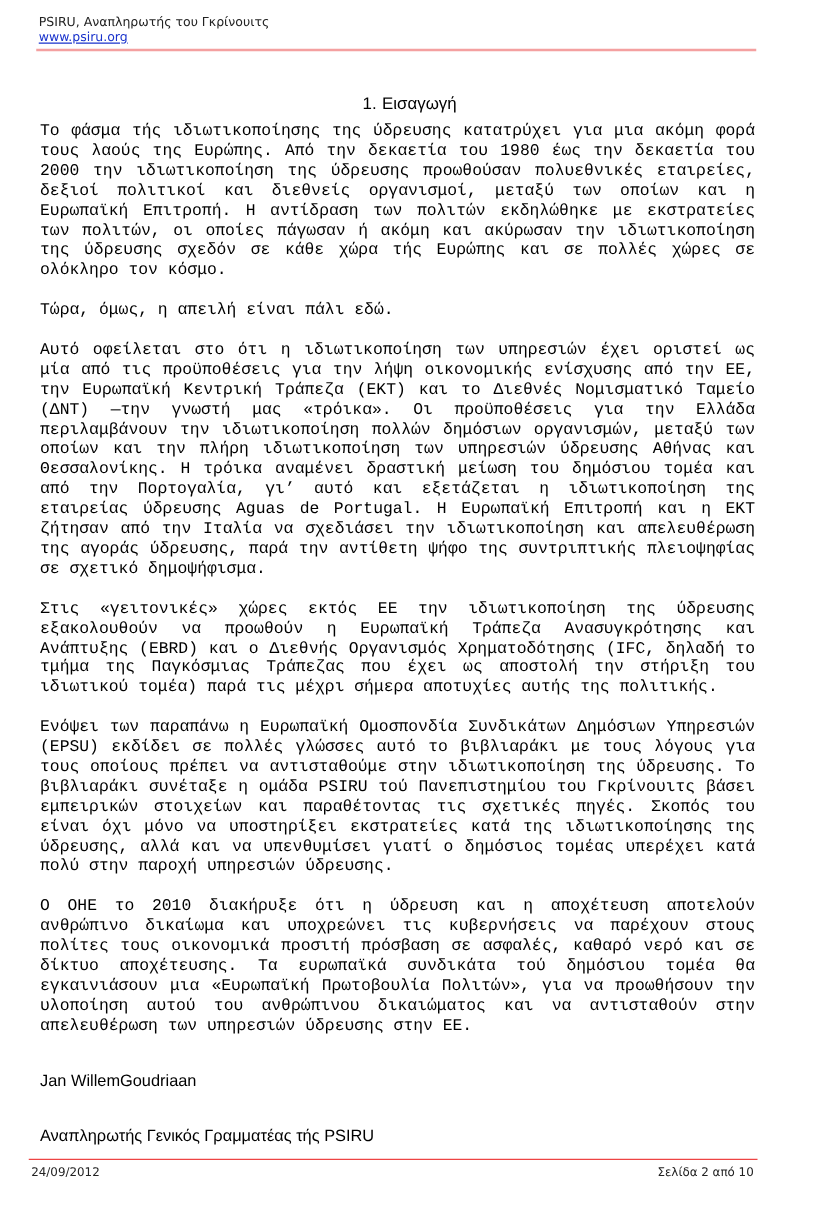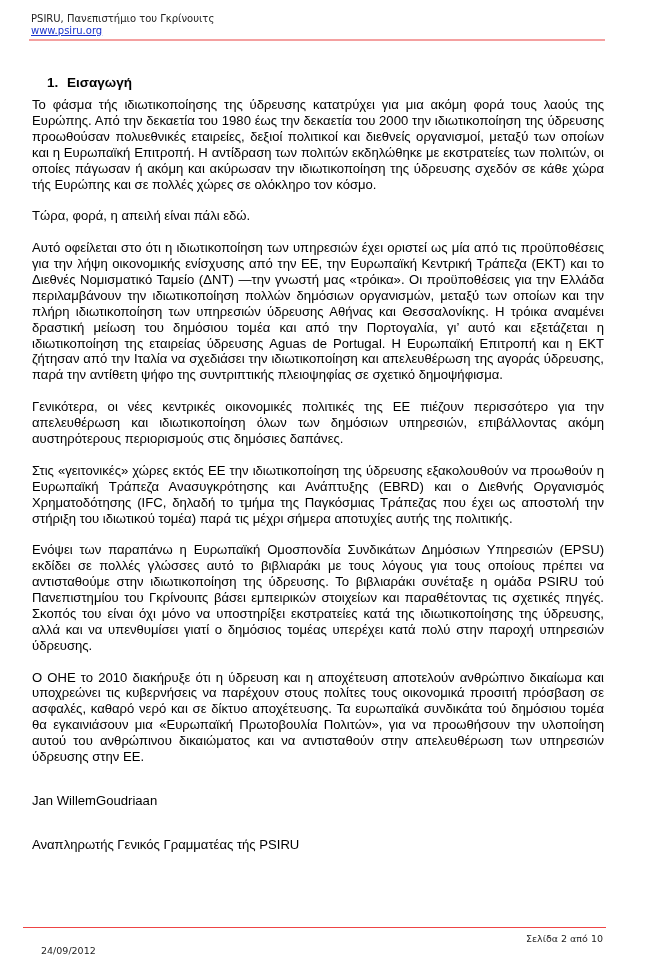--- a/index.html
+++ b/index.html
@@ -2,47 +2,46 @@
 <html><head>
   <meta charset="utf-8">
   <style>
     html, body { margin: 0; padding: 0; background: #ffffff; }
     body { width: 650px; height: 965px; position: relative; overflow: hidden; font-family: "Liberation Sans", sans-serif; color: #000; }
     .page-header { position: absolute; left: 31px; top: 13px; width: 575px; font-family: "DejaVu Sans", sans-serif; font-size: 10px; line-height: 12px; color: #222; }
     .page-header .org { display: block; }
     .page-header .url { display: block; color: #1a33cc; text-decoration: underline; }
     .header-rule { position: absolute; left: 29px; top: 39px; width: 576px; height: 2px; background: #f4a0a0; }
     .content { position: absolute; left: 32px; top: 74px; width: 572px; font-size: 13.1px; line-height: 15.9px; }
-    .section-title { font-weight: bold; font-size: 13.5px; margin: 0 0 6px 15px; line-height: 17px; }
+    .section-title { font-weight: normal; font-size: 13.5px; margin: 0 0 6px 15px; line-height: 17px; text-align: center; }
     .section-title .num { display: inline-block; width: 20px; }
-    p { margin: 0 0 15.9px 0; text-align: justify; }
+    p { margin: 0 0 15.9px 0; text-align: justify; font-family: Liberation Mono, monospace; }
     .signature { margin: 0; }
     .signature span { display: block; margin-top: 28px; }
     .footer-rule { position: absolute; left: 23px; top: 927px; width: 583px; height: 1px; background: #ee4444; }
     .footer { position: absolute; left: 25px; top: 933px; width: 578px; font-family: "DejaVu Sans", sans-serif; font-size: 9.5px; color: #222; }
-    .footer .date { position: absolute; left: 16px; top: 0; margin-top: 12px; }
+    .footer .date { position: absolute; left: 0; top: 0; }
     .footer .pagenum { position: absolute; right: 0; top: 0; }
   </style>
 </head>
 <body>
 
 <div class="page-header">
-  <span class="org">PSIRU, Πανεπιστήμιο του Γκρίνουιτς</span>
+  <span class="org">PSIRU, Αναπληρωτής του Γκρίνουιτς</span>
   <a class="url">www.psiru.org</a>
 </div>
 <div class="header-rule"></div>
 
 <div class="content">
   <h1 class="section-title">
     <span class="num">1.</span><span>Εισαγωγή</span>
   </h1>
   <p>Το φάσμα τής ιδιωτικοποίησης της ύδρευσης κατατρύχει για μια ακόμη φορά τους λαούς της Ευρώπης. Από την δεκαετία του 1980 έως την δεκαετία του 2000 την ιδιωτικοποίηση της ύδρευσης προωθούσαν πολυεθνικές εταιρείες, δεξιοί πολιτικοί και διεθνείς οργανισμοί, μεταξύ των οποίων και η Ευρωπαϊκή Επιτροπή. Η αντίδραση των πολιτών εκδηλώθηκε με εκστρατείες των πολιτών, οι οποίες πάγωσαν ή ακόμη και ακύρωσαν  την ιδιωτικοποίηση της ύδρευσης σχεδόν σε κάθε χώρα τής Ευρώπης και σε πολλές χώρες σε ολόκληρο τον κόσμο.</p>
-  <p>Τώρα, φορά, η απειλή είναι πάλι εδώ.</p>
+  <p>Τώρα, όμως, η απειλή είναι πάλι εδώ.</p>
   <p>Αυτό οφείλεται στο ότι η ιδιωτικοποίηση των υπηρεσιών έχει οριστεί ως μία από τις προϋποθέσεις για την λήψη οικονομικής ενίσχυσης από την ΕΕ, την Ευρωπαϊκή Κεντρική Τράπεζα (ΕΚΤ) και το Διεθνές Νομισματικό Ταμείο (ΔΝΤ) —την γνωστή μας «τρόικα». Οι προϋποθέσεις για την Ελλάδα περιλαμβάνουν την ιδιωτικοποίηση πολλών δημόσιων οργανισμών, μεταξύ των οποίων και την πλήρη ιδιωτικοποίηση των υπηρεσιών ύδρευσης Αθήνας και Θεσσαλονίκης. Η τρόικα αναμένει δραστική μείωση του δημόσιου τομέα και από την Πορτογαλία, γι’ αυτό και εξετάζεται η ιδιωτικοποίηση της εταιρείας ύδρευσης Aguas de Portugal. Η Ευρωπαϊκή Επιτροπή και η ΕΚΤ ζήτησαν από την Ιταλία να σχεδιάσει την ιδιωτικοποίηση και απελευθέρωση της αγοράς ύδρευσης, παρά την αντίθετη ψήφο της συντριπτικής πλειοψηφίας σε σχετικό δημοψήφισμα.</p>
-  <p>Γενικότερα, οι νέες κεντρικές οικονομικές πολιτικές της ΕΕ πιέζουν περισσότερο για την απελευθέρωση και ιδιωτικοποίηση όλων των δημόσιων υπηρεσιών, επιβάλλοντας ακόμη αυστηρότερους περιορισμούς στις δημόσιες δαπάνες.</p>
   <p>Στις «γειτονικές» χώρες εκτός ΕΕ την ιδιωτικοποίηση της ύδρευσης εξακολουθούν να προωθούν η Ευρωπαϊκή Τράπεζα Ανασυγκρότησης και Ανάπτυξης (EBRD) και ο Διεθνής Οργανισμός Χρηματοδότησης (IFC, δηλαδή το τμήμα της Παγκόσμιας Τράπεζας που έχει ως αποστολή την στήριξη του ιδιωτικού τομέα) παρά τις μέχρι σήμερα αποτυχίες αυτής της πολιτικής.</p>
   <p>Ενόψει των παραπάνω η Ευρωπαϊκή Ομοσπονδία Συνδικάτων Δημόσιων Υπηρεσιών (EPSU) εκδίδει σε πολλές γλώσσες αυτό το βιβλιαράκι με τους λόγους για τους οποίους πρέπει να αντισταθούμε στην ιδιωτικοποίηση της ύδρευσης. Το βιβλιαράκι συνέταξε η ομάδα PSIRU τού Πανεπιστημίου του Γκρίνουιτς βάσει εμπειρικών στοιχείων και παραθέτοντας τις σχετικές πηγές. Σκοπός του είναι όχι μόνο να υποστηρίξει εκστρατείες κατά της ιδιωτικοποίησης της ύδρευσης, αλλά και να υπενθυμίσει γιατί ο δημόσιος τομέας υπερέχει κατά πολύ στην παροχή υπηρεσιών ύδρευσης.</p>
   <p>Ο ΟΗΕ το 2010 διακήρυξε ότι η ύδρευση και η αποχέτευση αποτελούν ανθρώπινο δικαίωμα και υποχρεώνει τις κυβερνήσεις να παρέχουν στους πολίτες τους οικονομικά προσιτή πρόσβαση σε ασφαλές, καθαρό νερό και σε δίκτυο αποχέτευσης. Τα ευρωπαϊκά συνδικάτα τού δημόσιου τομέα θα εγκαινιάσουν μια «Ευρωπαϊκή Πρωτοβουλία Πολιτών», για να προωθήσουν την υλοποίηση αυτού του ανθρώπινου δικαιώματος και να αντισταθούν στην απελευθέρωση των υπηρεσιών ύδρευσης στην ΕΕ.</p>
   <div class="signature">
     <span>Jan WillemGoudriaan</span>
     <span>Αναπληρωτής Γενικός Γραμματέας τής PSIRU</span>
   </div>
 </div>
 
 <div class="footer-rule"></div>

